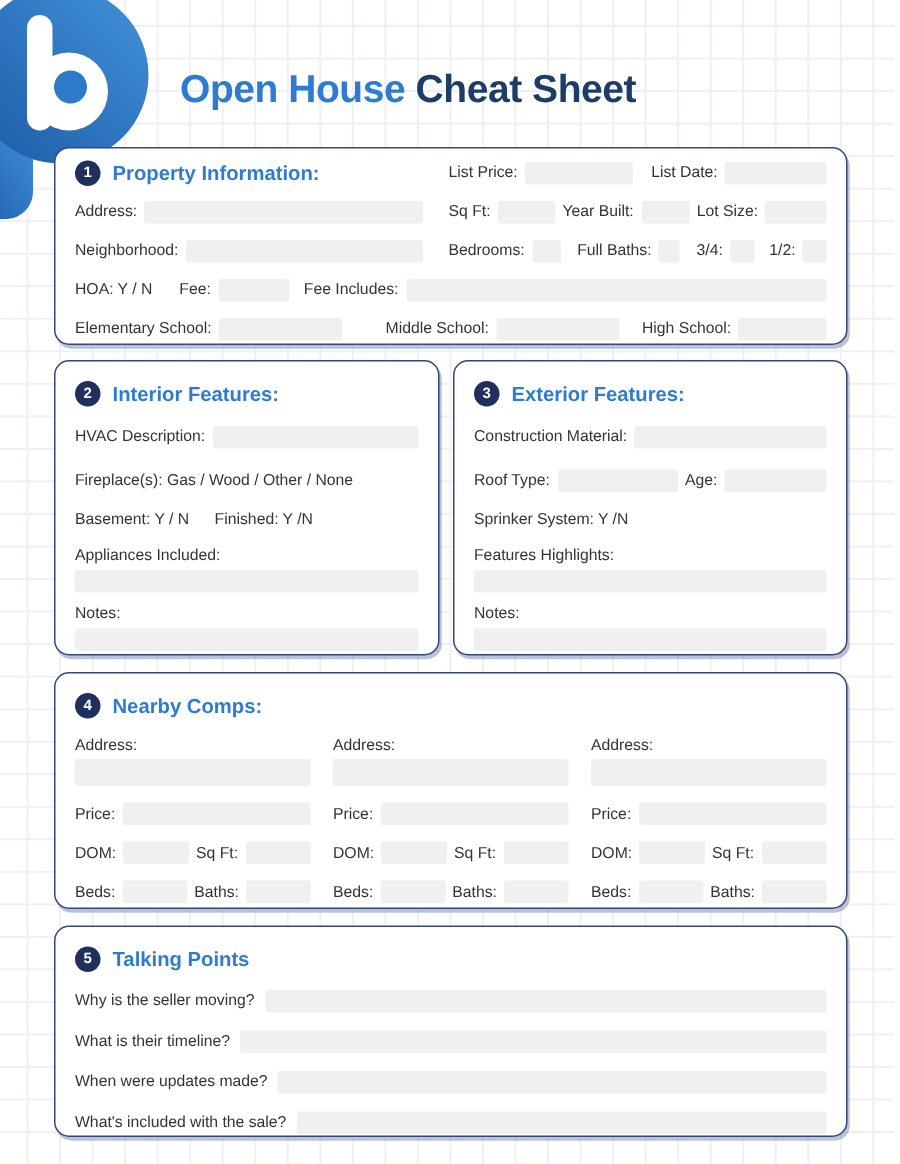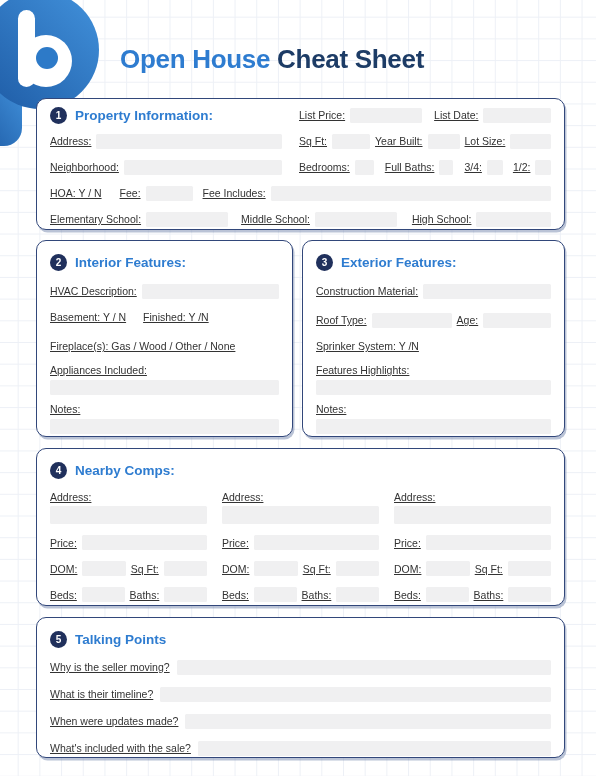--- a/index.html
+++ b/index.html
@@ -22,21 +22,21 @@
   .box{
     position:absolute;background:#fff;border:1.5px solid var(--border);border-radius:10px;
     box-shadow:1.5px 2.5px 0 rgba(130,145,180,0.55);
     padding:8px 13px;box-sizing:border-box;color:var(--ink);font-size:10.5px;
   }
   .sec-head{display:flex;align-items:center;gap:8px;height:18px;}
   .badge{flex:0 0 17px;width:17px;height:17px;border-radius:50%;background:var(--badge);
     color:#fff;font-size:10px;font-weight:bold;display:flex;align-items:center;justify-content:center;}
   .sec-title{color:var(--accent);font-weight:bold;font-size:13.5px;white-space:nowrap;}
   .row{display:flex;align-items:center;gap:5px;height:16px;margin-top:10px;}
-  .lab{white-space:nowrap;text-decoration:underline;}
+  .lab{white-space:nowrap;}
   .f{background:var(--field);height:15px;border-radius:1.5px;flex:0 0 auto;}
   .fx{flex:1 1 auto;}
   .grp{display:flex;align-items:center;gap:5px;flex:0 0 244px;}
   .grp .fx{margin-right:12px;}
   .blocklab{height:14px;margin-top:9px;display:flex;align-items:center;text-align:right;}
   .blockfield{height:15px;background:var(--field);border-radius:1.5px;margin-top:3px;}
   .comps{display:flex;gap:15px;margin-top:12px;}
   .comp{flex:1 1 0;}
   .comp .addrfield{height:18px;background:var(--field);border-radius:1.5px;margin-top:3px;}
   .comp .crow{display:flex;align-items:center;gap:5px;height:15px;margin-top:11px;}
@@ -108,42 +108,42 @@
     <div class="row">
       <span class="lab">HOA:  Y / N</span>
       <span class="lab" style="margin-left:13px;">Fee:</span>
       <div class="f" style="width:47px;"></div>
       <span class="lab" style="margin-left:5px;">Fee Includes:</span>
       <div class="f fx"></div>
     </div>
     <div class="row">
       <span class="lab">Elementary School:</span>
       <div class="f" style="width:82px;"></div>
-      <span class="lab" style="margin-left:8px;text-align:right;">Middle School:</span>
+      <span class="lab" style="margin-left:24px;text-align:right;">Middle School:</span>
       <div class="f" style="width:82px;"></div>
       <span class="lab" style="margin-left:10px;">High School:</span>
       <div class="f fx"></div>
     </div>
   </div>
 
   <div class="box" style="left:36px;top:240px;width:257px;height:197px;padding-top:12px;">
     <div class="sec-head">
       <div class="badge">2</div>
       <div class="sec-title">Interior Features:</div>
     </div>
     <div class="row" style="margin-top:12px;">
       <span class="lab">HVAC Description:</span>
       <div class="f fx"></div>
     </div>
+    <div class="row" style="margin-top:13px;">
+      <span class="lab">Fireplace(s):  Gas / Wood / Other / None</span>
+    </div>
     <div class="row">
       <span class="lab">Basement:  Y / N</span>
       <span class="lab" style="margin-left:12px;">Finished:  Y /N</span>
-    </div>
-    <div class="row" style="margin-top:13px;">
-      <span class="lab">Fireplace(s):  Gas / Wood / Other / None</span>
     </div>
     <div class="blocklab">
         <span class="lab">Appliances Included:</span>
       </div>
     <div class="blockfield"></div>
     <div class="blocklab" style="margin-top:7px;">
         <span class="lab">Notes:</span>
       </div>
     <div class="blockfield"></div>
   </div>

